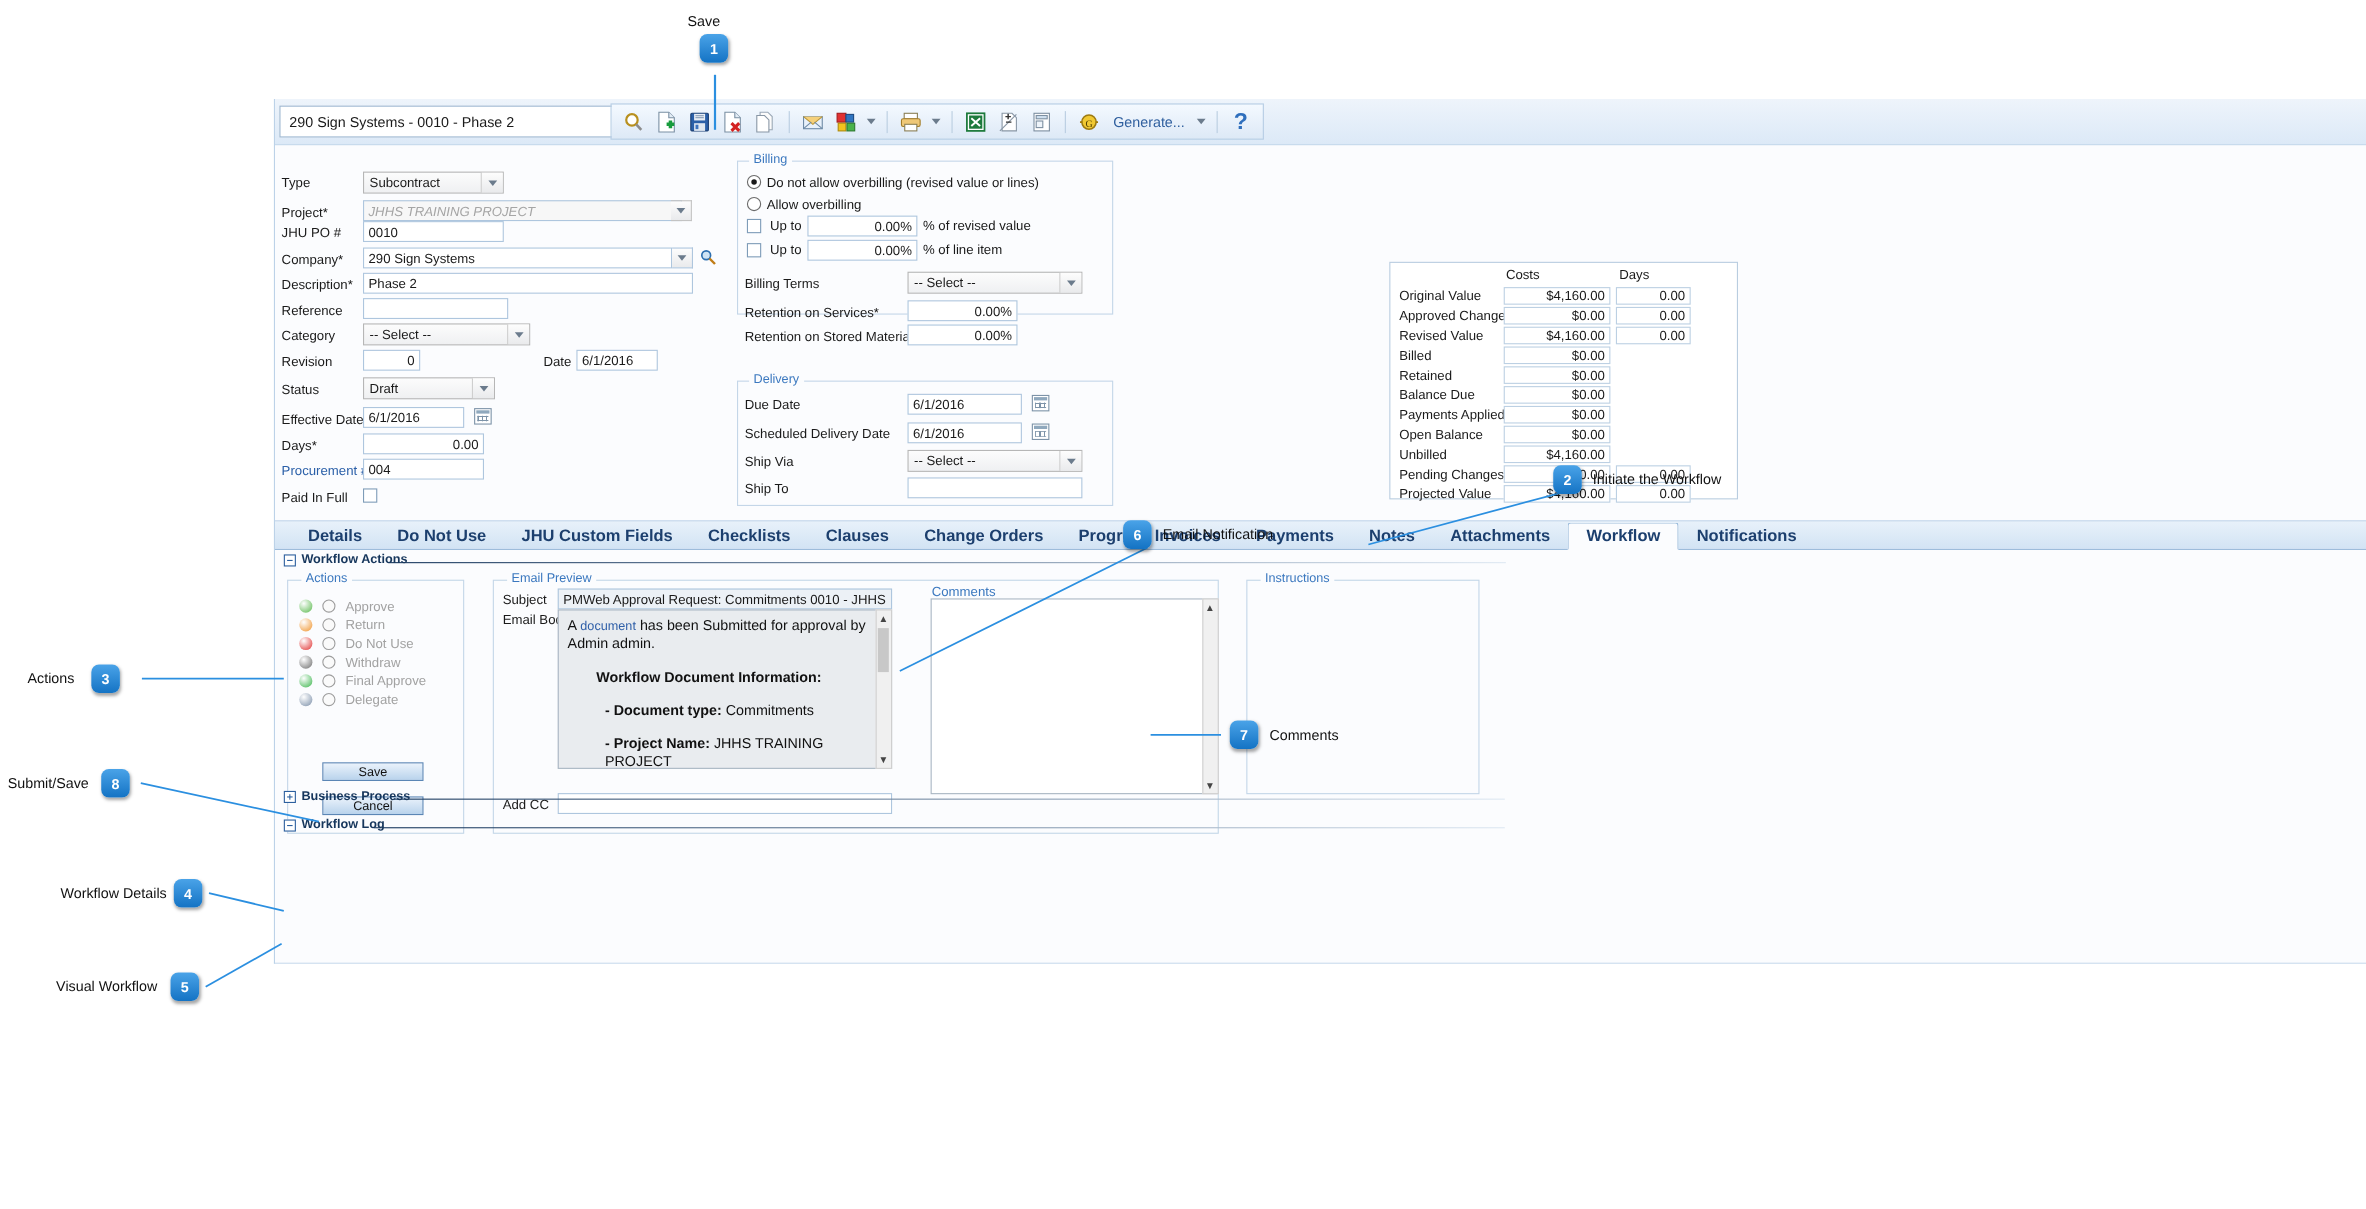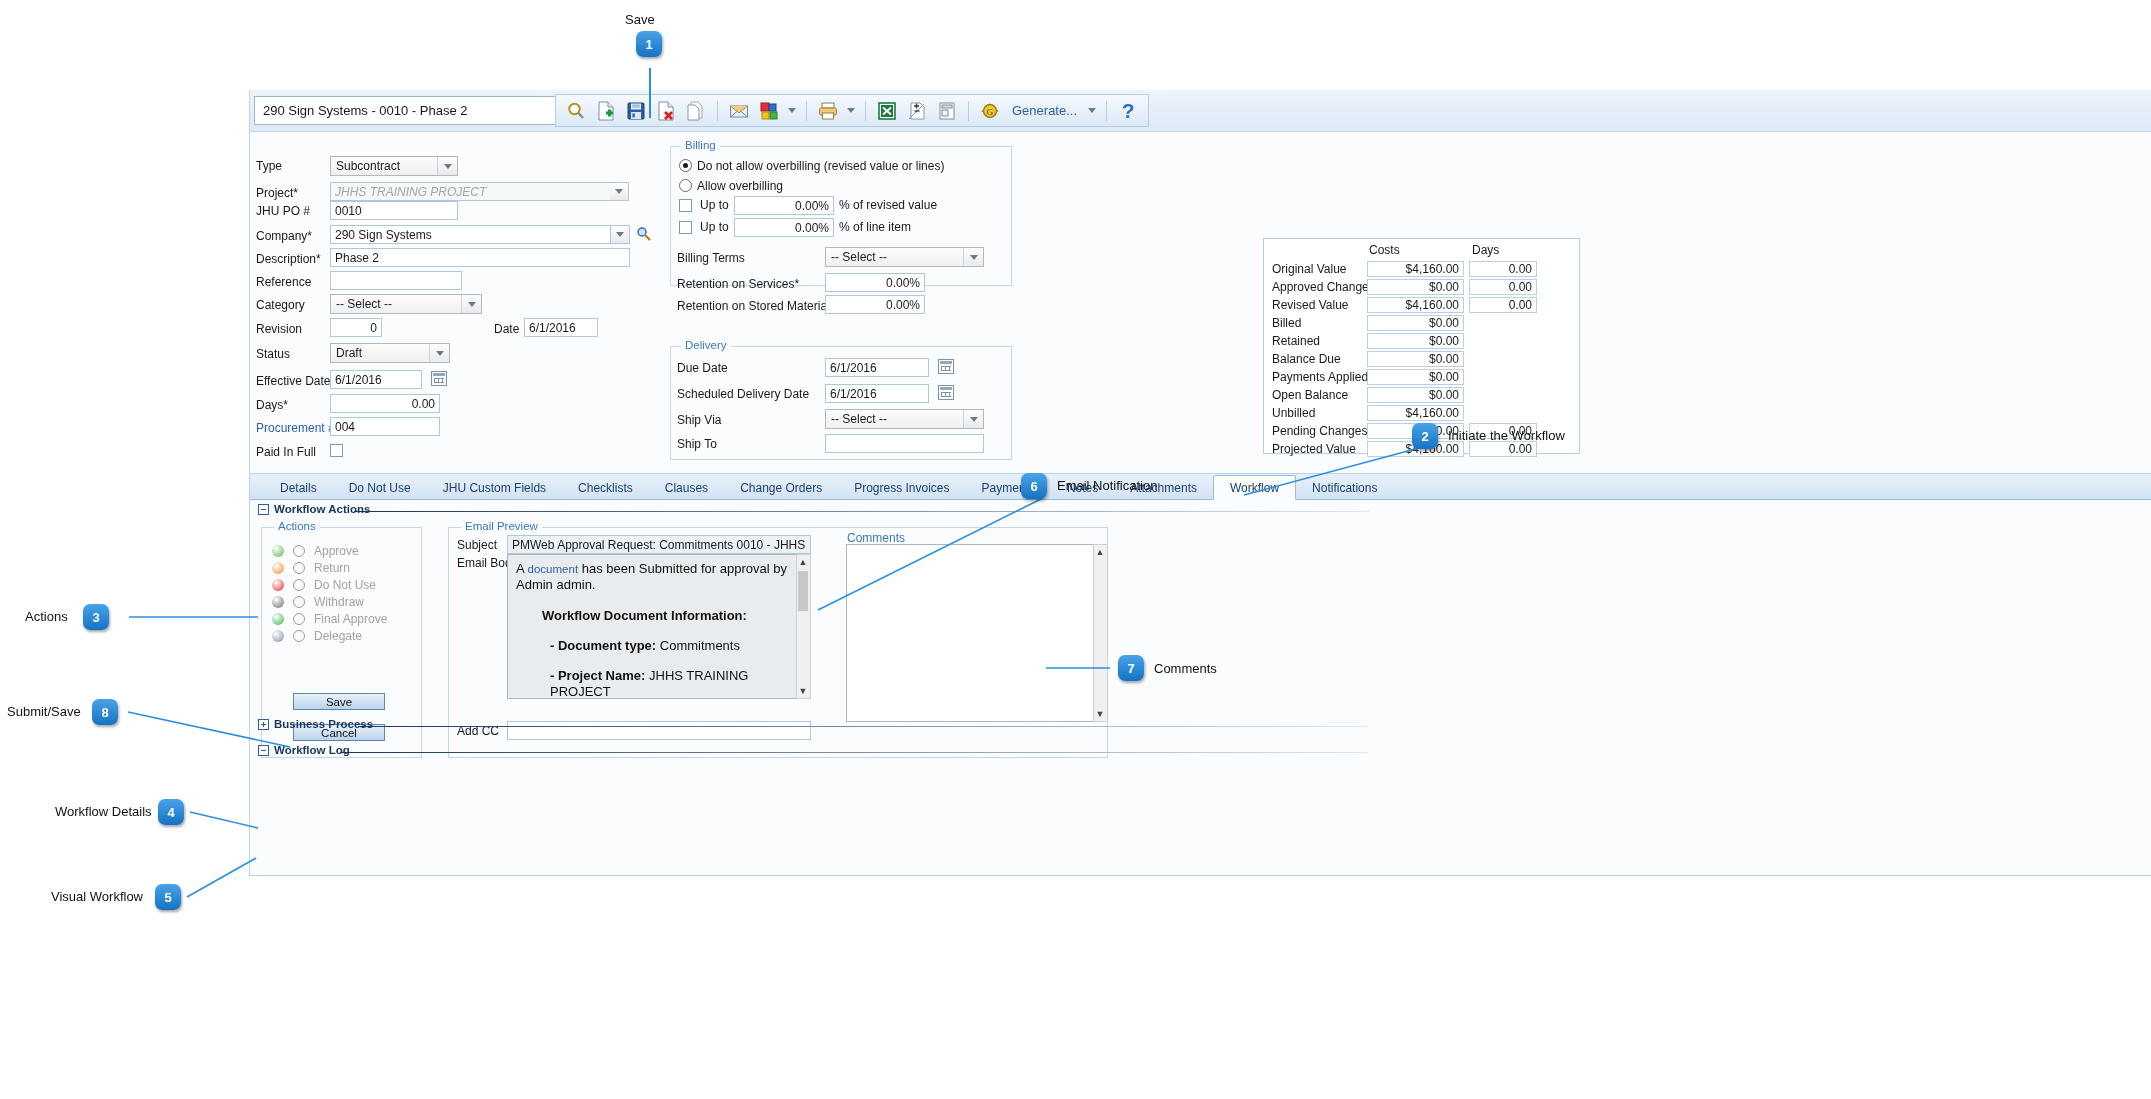--- a/index.html
+++ b/index.html
@@ -92,22 +92,22 @@
                background:#fff; font-size:12px; text-align:right; padding:0 4px; line-height:15px;}
 
   
   #tabs{
     position:absolute; left:0; top:383px; width:100%; height:27px;
     background:linear-gradient(#e8f1fa,#d2e3f4);
     border-top:1px solid #bcd2e8; border-bottom:1px solid #9dbcdb;
     display:flex; align-items:flex-end; padding-left:14px;
   }
   .tab{
-    height:23px; padding:0 16px; font-size:12px; color:#1c3f6e;
-    display:flex; align-items:center; cursor:pointer; white-space:nowrap;
+    height:23px; padding:0 16px; font-size:15px; color:#1c3f6e;
+    display:flex; align-items:center; cursor:pointer; white-space:nowrap;font-weight:bold;
   }
   .tab.active{
     background:#fbfcfe; border:1px solid #9dbcdb; border-bottom:1px solid #fbfcfe;
     border-radius:3px 3px 0 0; margin-bottom:-1px; height:25px;
   }
   
   #wfbody{ position:absolute; left:0; top:410px; width:100%; bottom:0; background:#fbfcfe;}
   .sect-head{ position:absolute; display:flex; align-items:center; gap:5px;}
   .pm{ width:11px;height:11px;border:1px solid #2c5f9e; background:#fff; position:relative;}
   .pm::before{ content:""; position:absolute; left:2px; top:4px; width:5px;height:1px;background:#2c5f9e;}
@@ -617,20 +617,24 @@
 
     <span class="lbl" style="position:absolute;left:597px;top:31px;color:#3b78bf">Comments</span>
     <div style="position:absolute;left:596px;top:44px;width:262px;height:178px;background:#fff;border:1px solid #a9b6c3;">
       <span></span>
     </div>
     <div class="scrollbar" style="left:843px;top:44px;width:15px;height:178px">
       <div class="sbarrow" style="top:1px">▲</div>
       <div class="sbarrow" style="bottom:1px">▼</div>
     </div>
 
+    <div class="wfpanel" style="left:883px;top:27px;width:212px;height:195px">
+      <span class="ptitle">Instructions</span>
+      <span></span>
+    </div>
 
     <div class="sect-head" style="left:8px;top:218px">
       <span class="pm plus"></span>
       <span class="sect-title">Business Process</span>
     </div>
     <div class="sect-rule" style="left:108px;top:226px;width:1010px"></div>
 
     <div class="sect-head" style="left:8px;top:244px">
       <span class="pm"></span>
       <span class="sect-title">Workflow Log</span>

